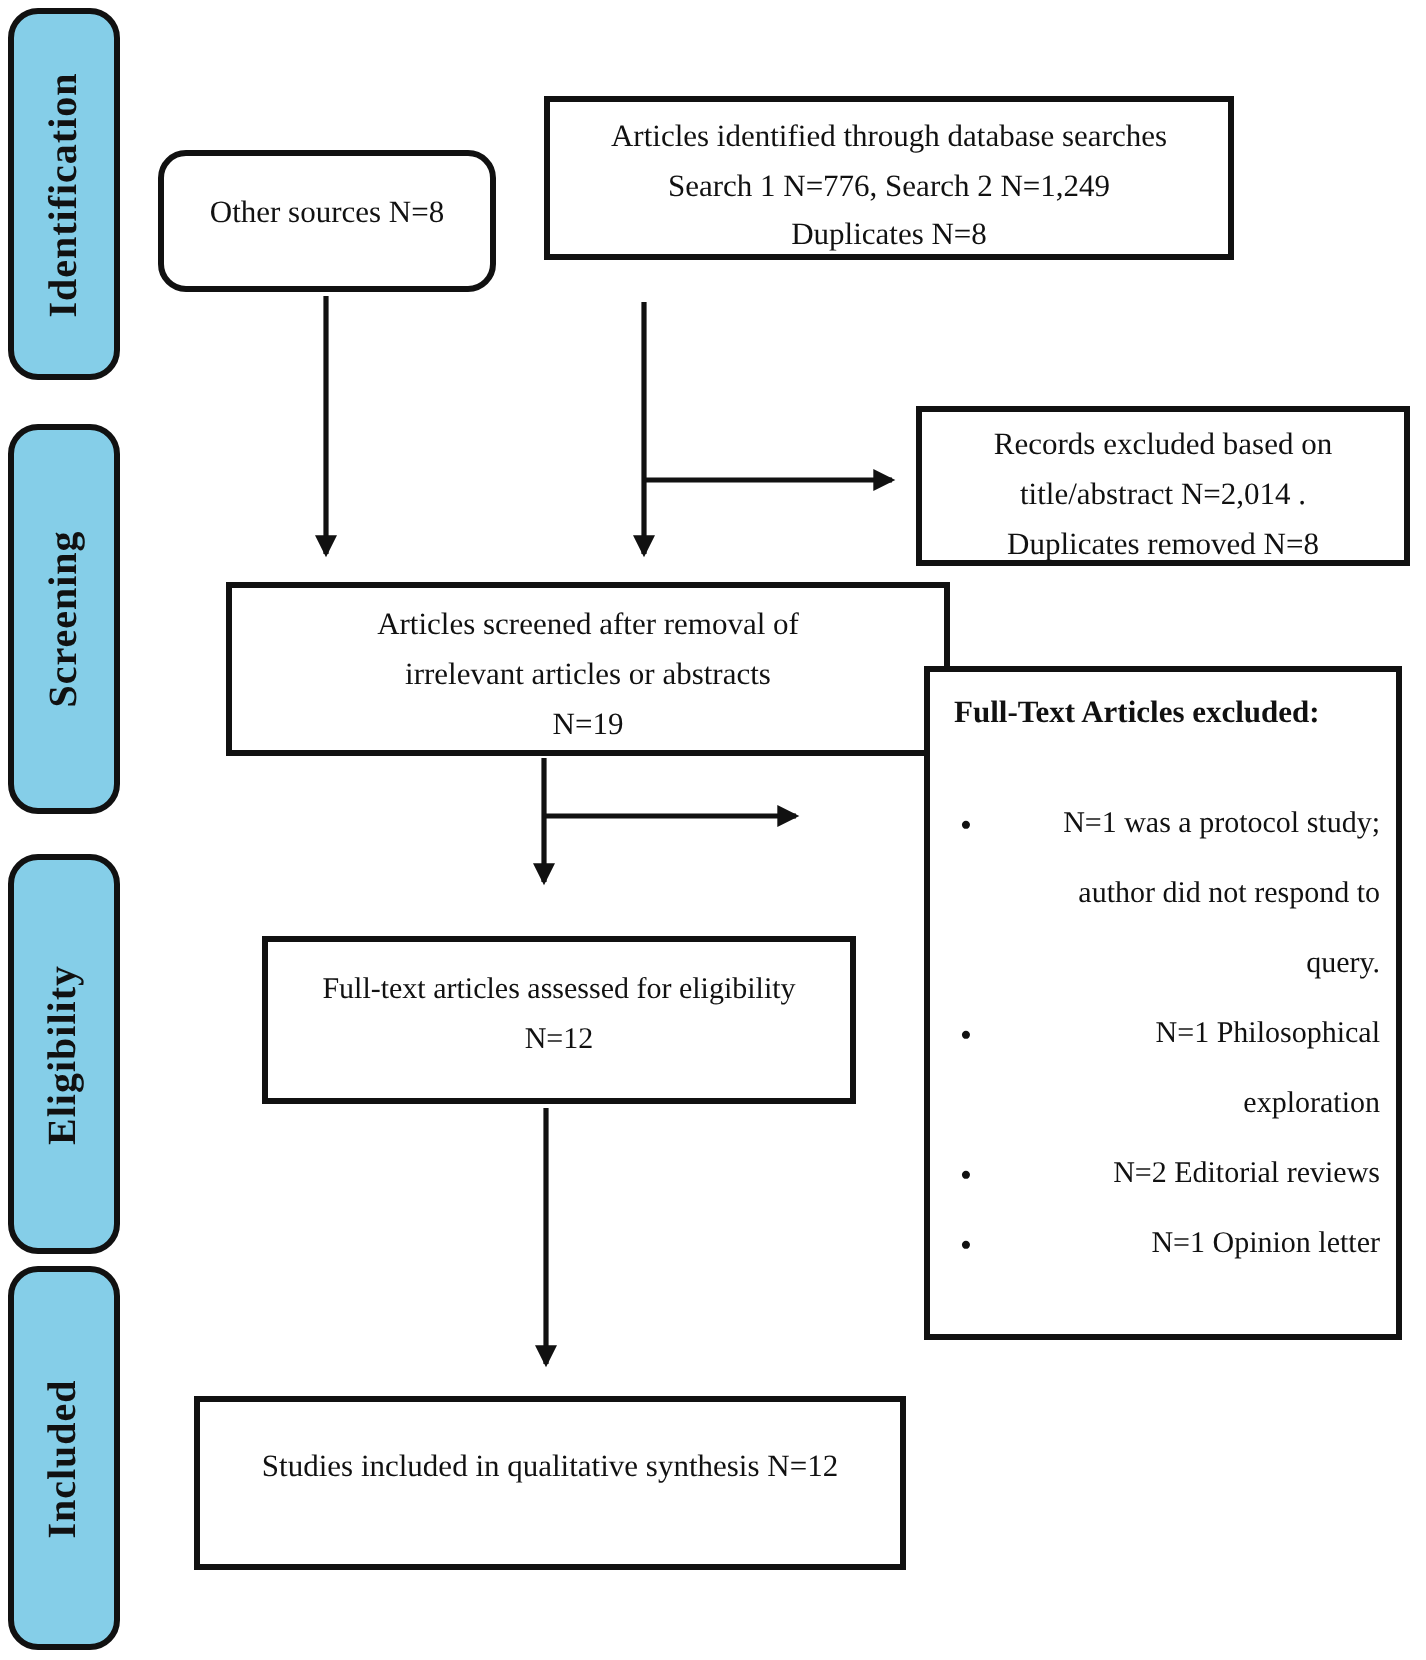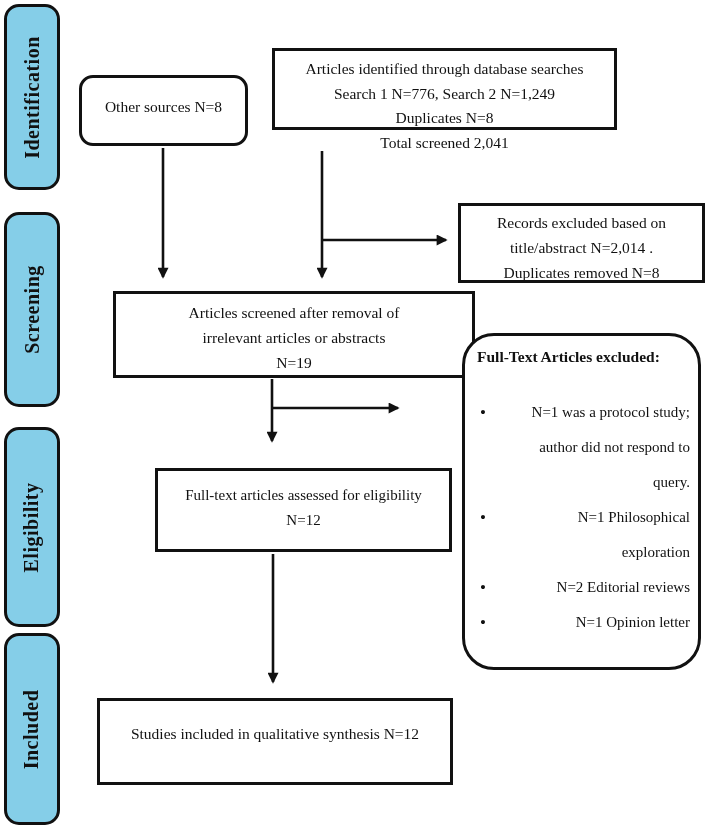--- a/index.html
+++ b/index.html
@@ -45,29 +45,28 @@
     background: #fff;
     border: 3px solid var(--line);
     text-align: center;
     font-size: 15.5px;
     line-height: 24.5px;
   }
   .box-other     { left: 79px;  top: 75px;  width: 169px; height: 71px;  padding-top: 17px; border-radius: 14px; }
   .box-ident     { left: 272px; top: 48px;  width: 345px; height: 82px; padding-top: 6px; }
   .box-records   { left: 458px; top: 203px; width: 247px; height: 80px;  padding-top: 4px; line-height: 25px; }
   .box-screened  { left: 113px; top: 291px; width: 362px; height: 87px;  padding-top: 6px; line-height: 25px; }
-  .box-assessed  { left: 131px; top: 468px; width: 297px; height: 84px;  padding-top: 12px; font-size: 15px; line-height: 25px; margin-left: 24px; }
+  .box-assessed  { left: 131px; top: 468px; width: 297px; height: 84px;  padding-top: 12px; font-size: 15px; line-height: 25px; }
   .box-included  { left: 97px;  top: 698px; width: 356px; height: 87px;  padding-top: 21px; }
 
   
   .box-excluded {
     left: 462px; top: 333px; width: 239px; height: 337px;
     text-align: left;
     padding: 10px 8px 0 12px;
-    border-radius: 32px;
   }
   .box-excluded .title {
     font-weight: bold;
     font-size: 15.5px;
     line-height: 22px;
   }
   .box-excluded ul {
     list-style: none;
     margin-top: 27px;
   }
@@ -111,21 +110,20 @@
   </div>
 
   <div class="fbox box-other">
     <div>Other sources N=8</div>
   </div>
 
   <div class="fbox box-ident">
     <div>Articles identified through database searches</div>
     <div>Search 1 N=776, Search 2 N=1,249</div>
     <div>Duplicates N=8</div>
-    <div>Total screened 2,041</div>
   </div>
 
   <div class="fbox box-records">
     <div>Records excluded based on</div>
     <div>title/abstract N=2,014 .</div>
     <div>Duplicates removed N=8</div>
   </div>
 
   <div class="fbox box-screened">
     <div>Articles screened after removal of</div>

